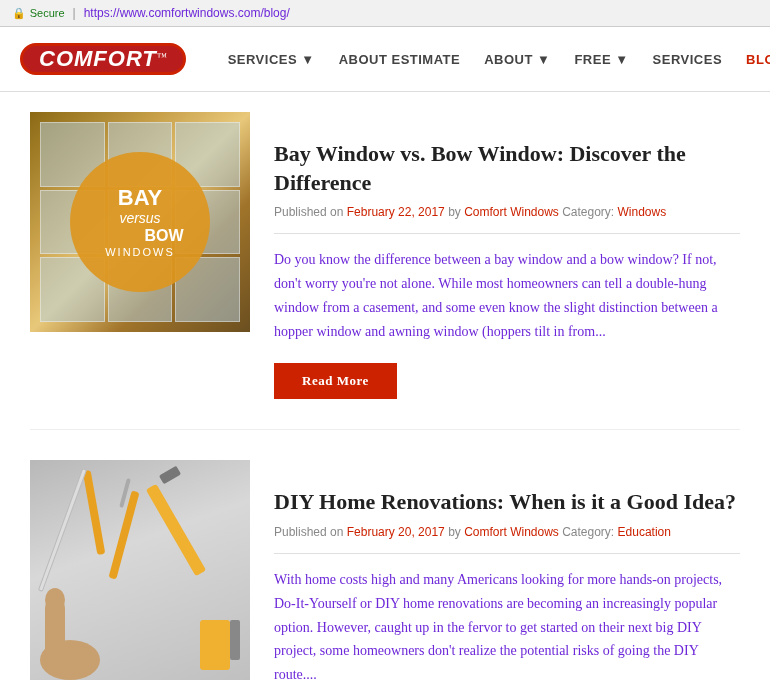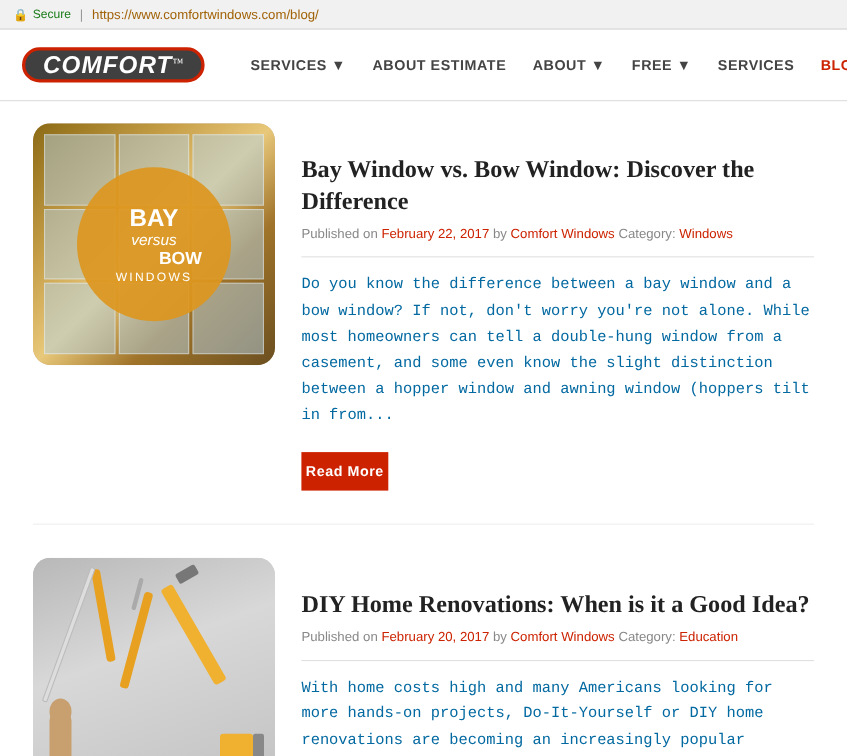--- a/index.html
+++ b/index.html
@@ -18,37 +18,37 @@
       color: #333;
     }
     .secure-badge {
       display: flex;
       align-items: center;
       gap: 4px;
       color: #1a7c1a;
       font-size: 11px;
     }
     .lock-icon { font-size: 11px; }
-    .url-text { color: #a16207; }
+    .url-text { color: #6d28d9; }
     .separator { color: #999; }
 
     
     .navbar {
       background: #fff;
       border-bottom: 1px solid #ddd;
       padding: 0 20px;
       display: flex;
       align-items: center;
       height: 65px;
     }
     .logo-wrap {
       margin-right: 30px;
     }
     .logo {
-      background: #404040;
+      background: #b91c1c;
       border: 3px solid #cc2200;
       border-radius: 20px;
       padding: 0 16px;
       display: inline-block;
     }
     .logo-text {
       color: #fff;
       font-family: Arial Black, Arial, sans-serif;
       font-size: 22px;
       font-weight: 900;
@@ -91,21 +91,20 @@
       padding-bottom: 30px;
       margin-bottom: 30px;
       border-bottom: 1px solid #eee;
     }
     .post-image {
       flex-shrink: 0;
       width: 220px;
       height: 220px;
       overflow: hidden;
       position: relative;
-      border-radius: 16px;
     }
 
     
     .bay-img {
       width: 220px;
       height: 220px;
       background: #c8b89a;
       position: relative;
       overflow: hidden;
     }
@@ -190,32 +189,32 @@
       color: #888;
       margin-bottom: 14px;
     }
     .post-meta a { color: #cc2200; text-decoration: none; }
     .post-divider {
       border: none;
       border-top: 1px solid #e0e0e0;
       margin-bottom: 14px;
     }
     .post-excerpt {
-      font-family: Liberation Mono, monospace;
+      font-family: Liberation Serif, serif;
       font-size: 14px;
-      color: #0369a1;
+      color: #6d28d9;
       line-height: 1.7;
       margin-bottom: 20px;
     }
     .read-more-btn {
       background: #cc2200;
       color: #fff;
       border: none;
-      padding: 10px 4px;
-      font-family: Liberation Sans, sans-serif;
+      padding: 10px 28px;
+      font-family: Liberation Serif, serif;
       font-size: 13px;
       font-weight: bold;
       cursor: pointer;
       letter-spacing: 0.5px;
       text-transform: none;
     }
   </style>
 </head>
 <body>
 

